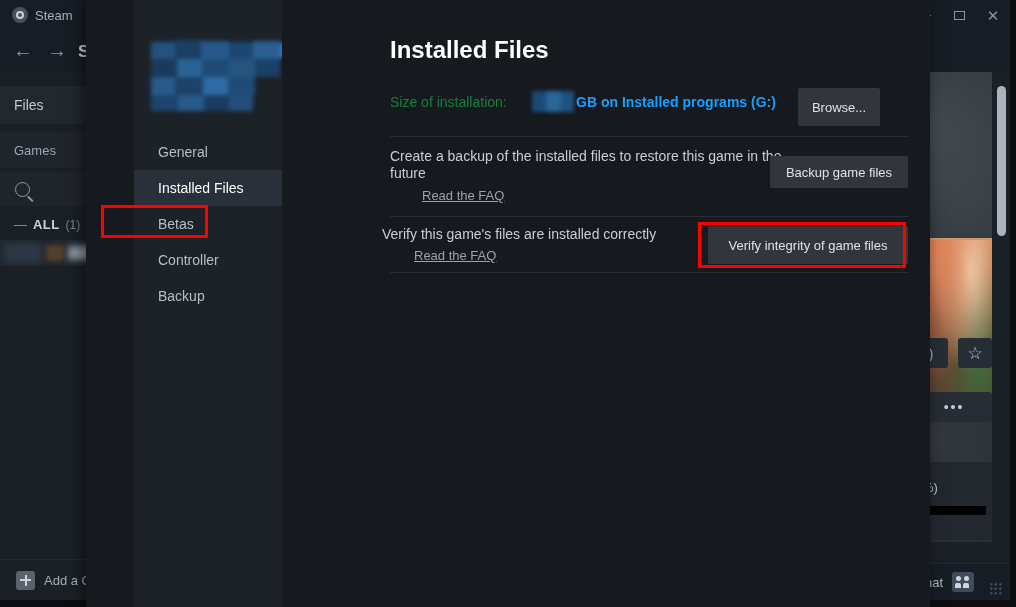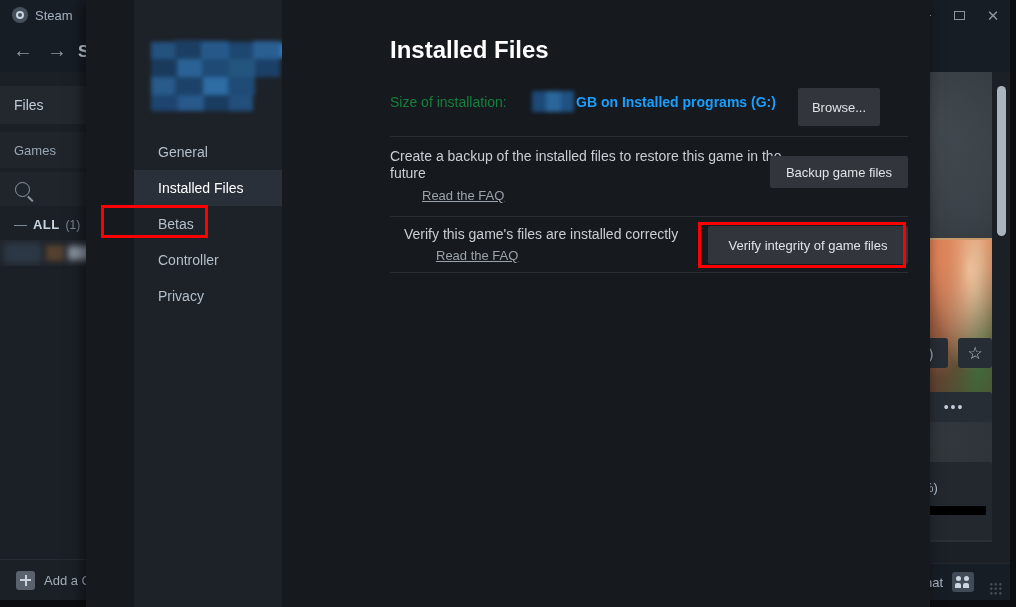--- a/index.html
+++ b/index.html
@@ -547,21 +547,21 @@
   .div-2 { top: 216px; }
   .div-3 { top: 272px; }
 
   .row-backup {
     position: absolute;
     left: 108px; top: 148px;
     right: 22px; height: 62px;
   }
   .row-verify {
     position: absolute;
-    left: 122px; top: 226px;
+    left: 100px; top: 226px;
     right: 22px; height: 42px;
   }
   .row-text {
     position: absolute;
     left: 0; top: 0;
     color: #c8ced4;
     font-size: 14px;
     line-height: 17px;
     max-width: 400px;
   }
@@ -727,21 +727,21 @@
         <div class="nav-item active">
           <span>Installed Files</span>
         </div>
         <div class="nav-item">
           <span>Betas</span>
         </div>
         <div class="nav-item">
           <span>Controller</span>
         </div>
         <div class="nav-item">
-          <span>Privacy</span>
+          <span>Backup</span>
         </div>
       </div>
     </div>
 
     <div class="dlg-main">
 
       <div class="dlg-heading">Installed Files</div>
 
       <div class="row-size">
         <span class="size-label">Size of installation:</span>

